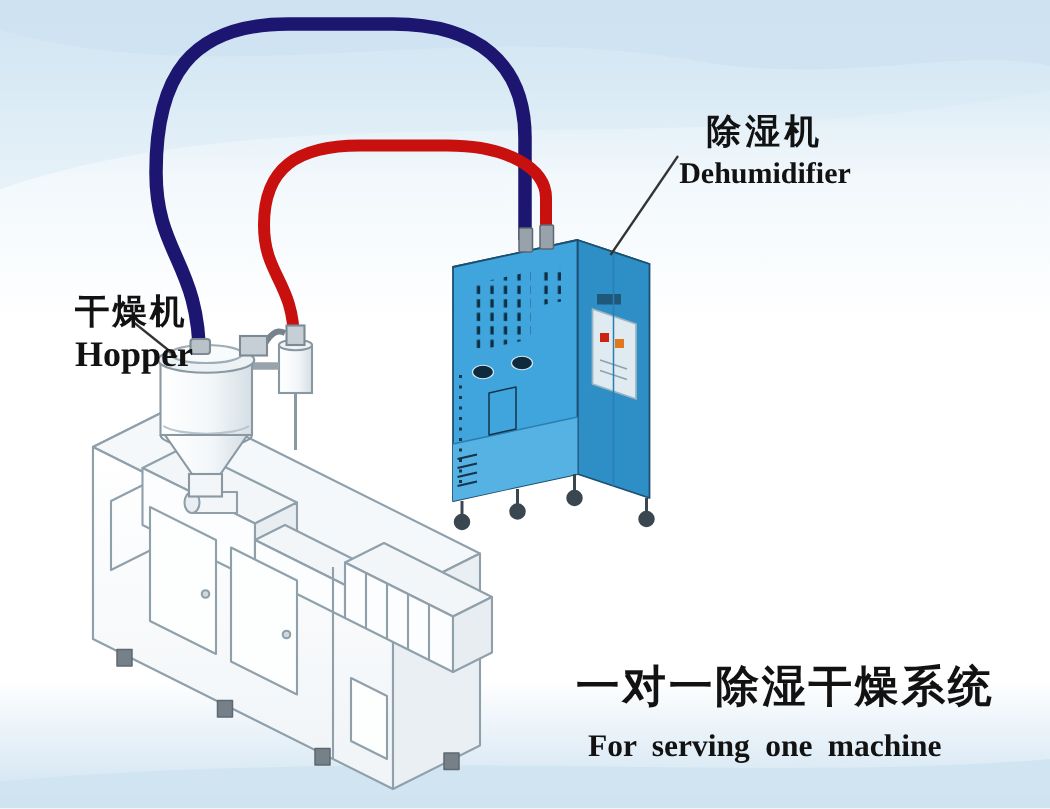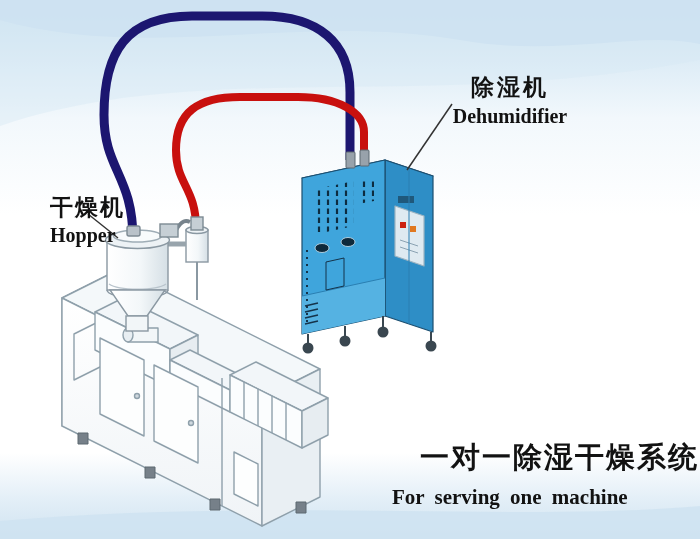--- a/index.html
+++ b/index.html
@@ -8,25 +8,25 @@
     width:700px;height:539px;
     overflow:hidden;
     background:linear-gradient(180deg,#c3dcee 0%,#cfe4f2 4%,#f2f8fc 22%,#ffffff 40%,#ffffff 84%,#e2eef7 93%,#cfe3f1 100%);
     font-family:"Liberation Sans","DejaVu Sans",sans-serif;
   }
   svg{position:absolute;left:0;top:0;}
   .lbl{position:absolute;color:#121212;}
   .zh{font-weight:bold;font-family:"Liberation Sans","DejaVu Sans",sans-serif;}
   .en{font-weight:bold;font-family:"Liberation Serif","DejaVu Serif",serif;}
   .lbl-hopper .zh{font-size:23px;letter-spacing:2px;}
-  .lbl-hopper .en{font-size:20px;margin-top:1px;}
+  .lbl-hopper .en{font-size:24px;margin-top:1px;}
   .lbl-dehum{text-align:center;}
   .lbl-dehum .zh{font-size:23px;letter-spacing:3px;}
   .lbl-dehum .en{font-size:20px;margin-top:2px;}
-  .caption .zh{font-size:29px;letter-spacing:2px;margin-left:36px;}
+  .caption .zh{font-size:29px;letter-spacing:2px;}
   .caption .en{font-size:21px;word-spacing:5px;margin-top:7px;padding-left:8px;}
 </style>
 </head>
 <body>
 
 <div class="stage">
 
 <svg width="700" height="539" viewBox="0 0 700 539">
   <defs>
     <linearGradient id="cylGrad" x1="0" y1="0" x2="1" y2="0">

